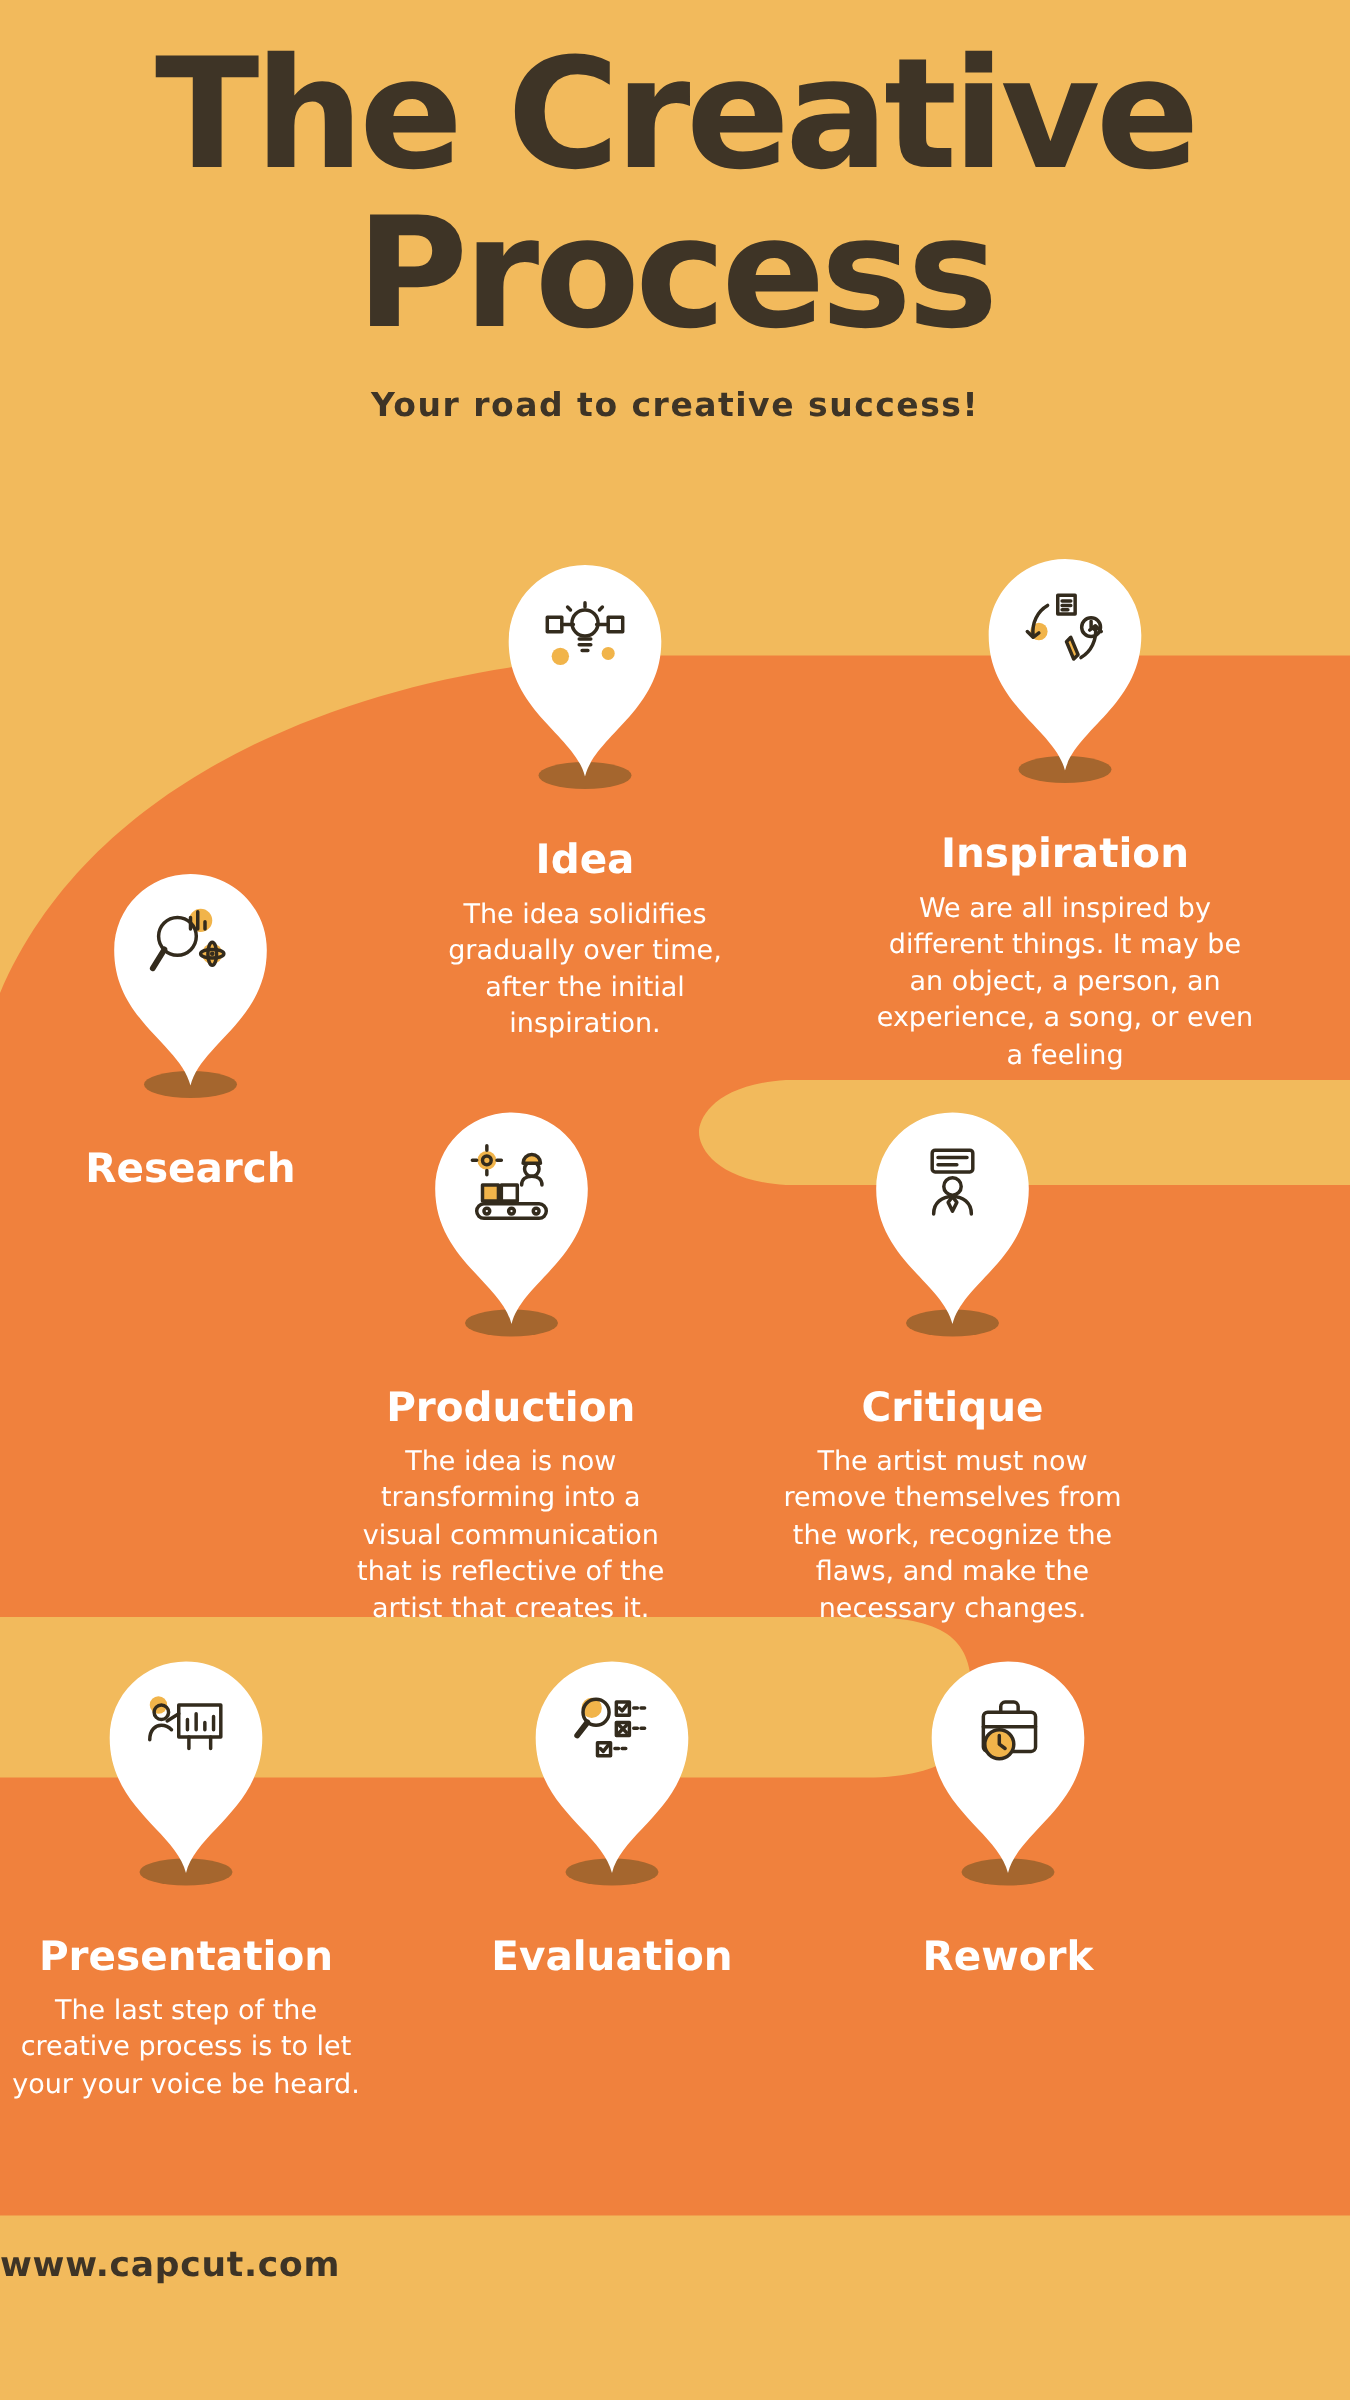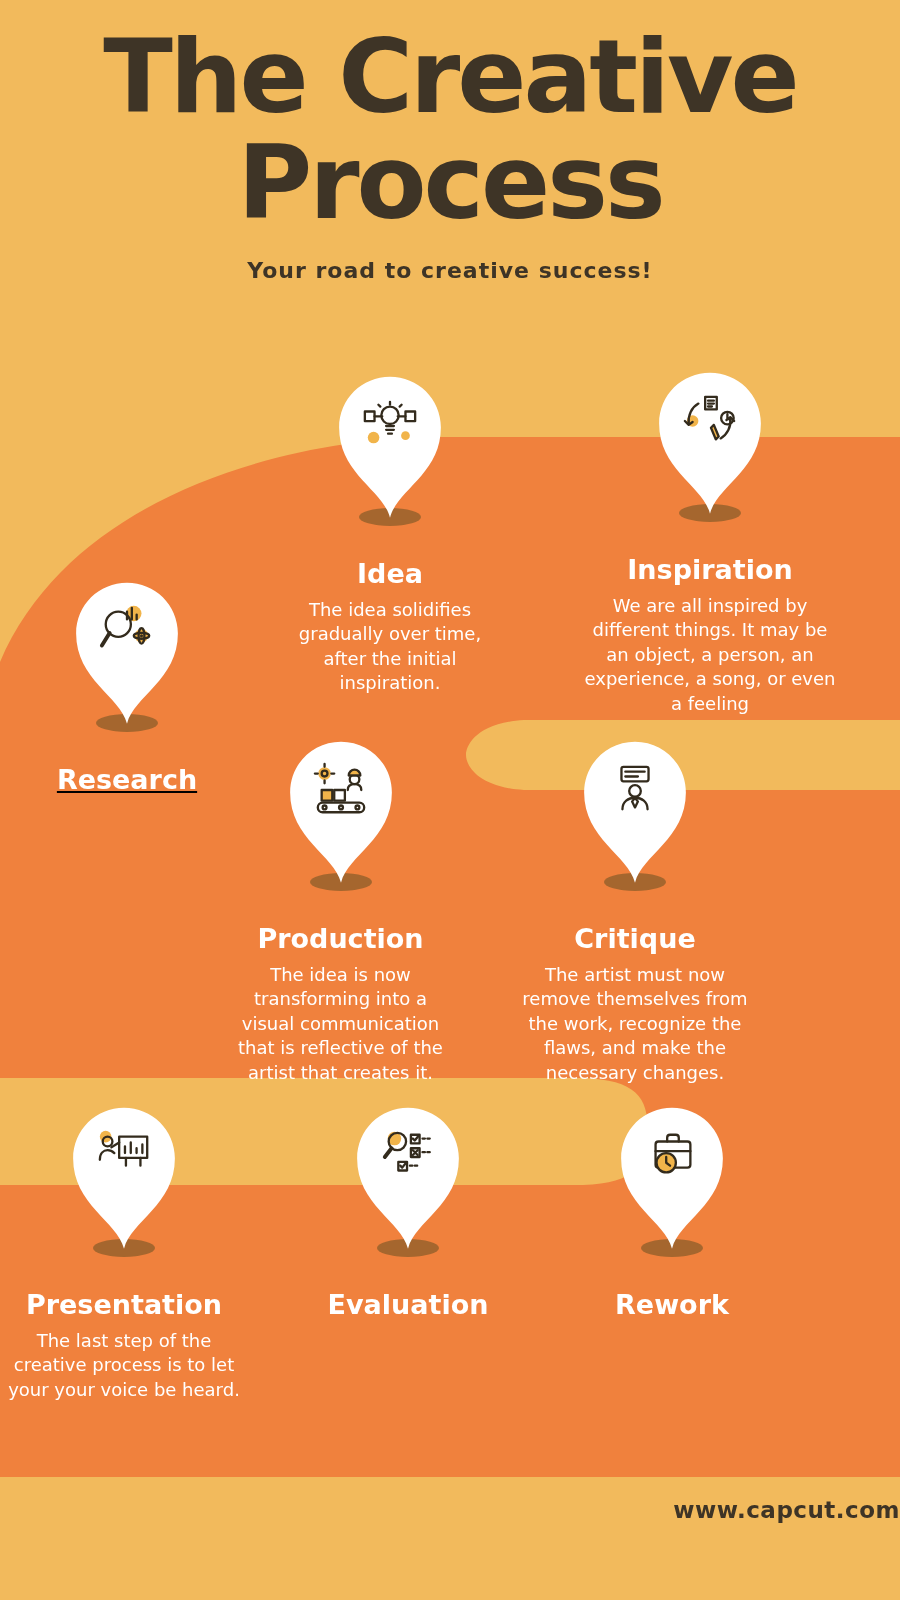--- a/index.html
+++ b/index.html
@@ -116,33 +116,33 @@
   .step-desc {
     margin: 9px 0 0 0;
     font-size: 18px;
     line-height: 1.36;
     color: var(--step-text, #FFFFFF);
   }
 
   
   .step-idea         { left: 286px;  top: 372px;  width: 208px; }
   .step-inspiration  { left: 584px;  top: 368px;  width: 252px; }
-  .step-research     { left: 22px;   top: 578px;  width: 210px; text-decoration: underline; }
+  .step-research     { left: 22px;   top: 578px;  width: 210px; }
   .step-production   { left: 228px;  top: 737px;  width: 225px; }
   .step-critique     { left: 510px;  top: 737px;  width: 250px; }
   .step-presentation { left: 4px;    top: 1103px; width: 240px; }
   .step-evaluation   { left: 286px;  top: 1103px; width: 244px; }
   .step-rework       { left: 546px;  top: 1103px; width: 252px; }
 
   .footer {
     position: absolute;
     top: 1497px;
     left: 0;
     width: 100%;
-    text-align: right;
+    text-align: left;
     font-weight: bold;
     font-size: 23px;
     letter-spacing: 0.5px;
     color: var(--title-text, #3E3426);
     z-index: 2;
   }
 </style>
 </head>
 <body>
 

